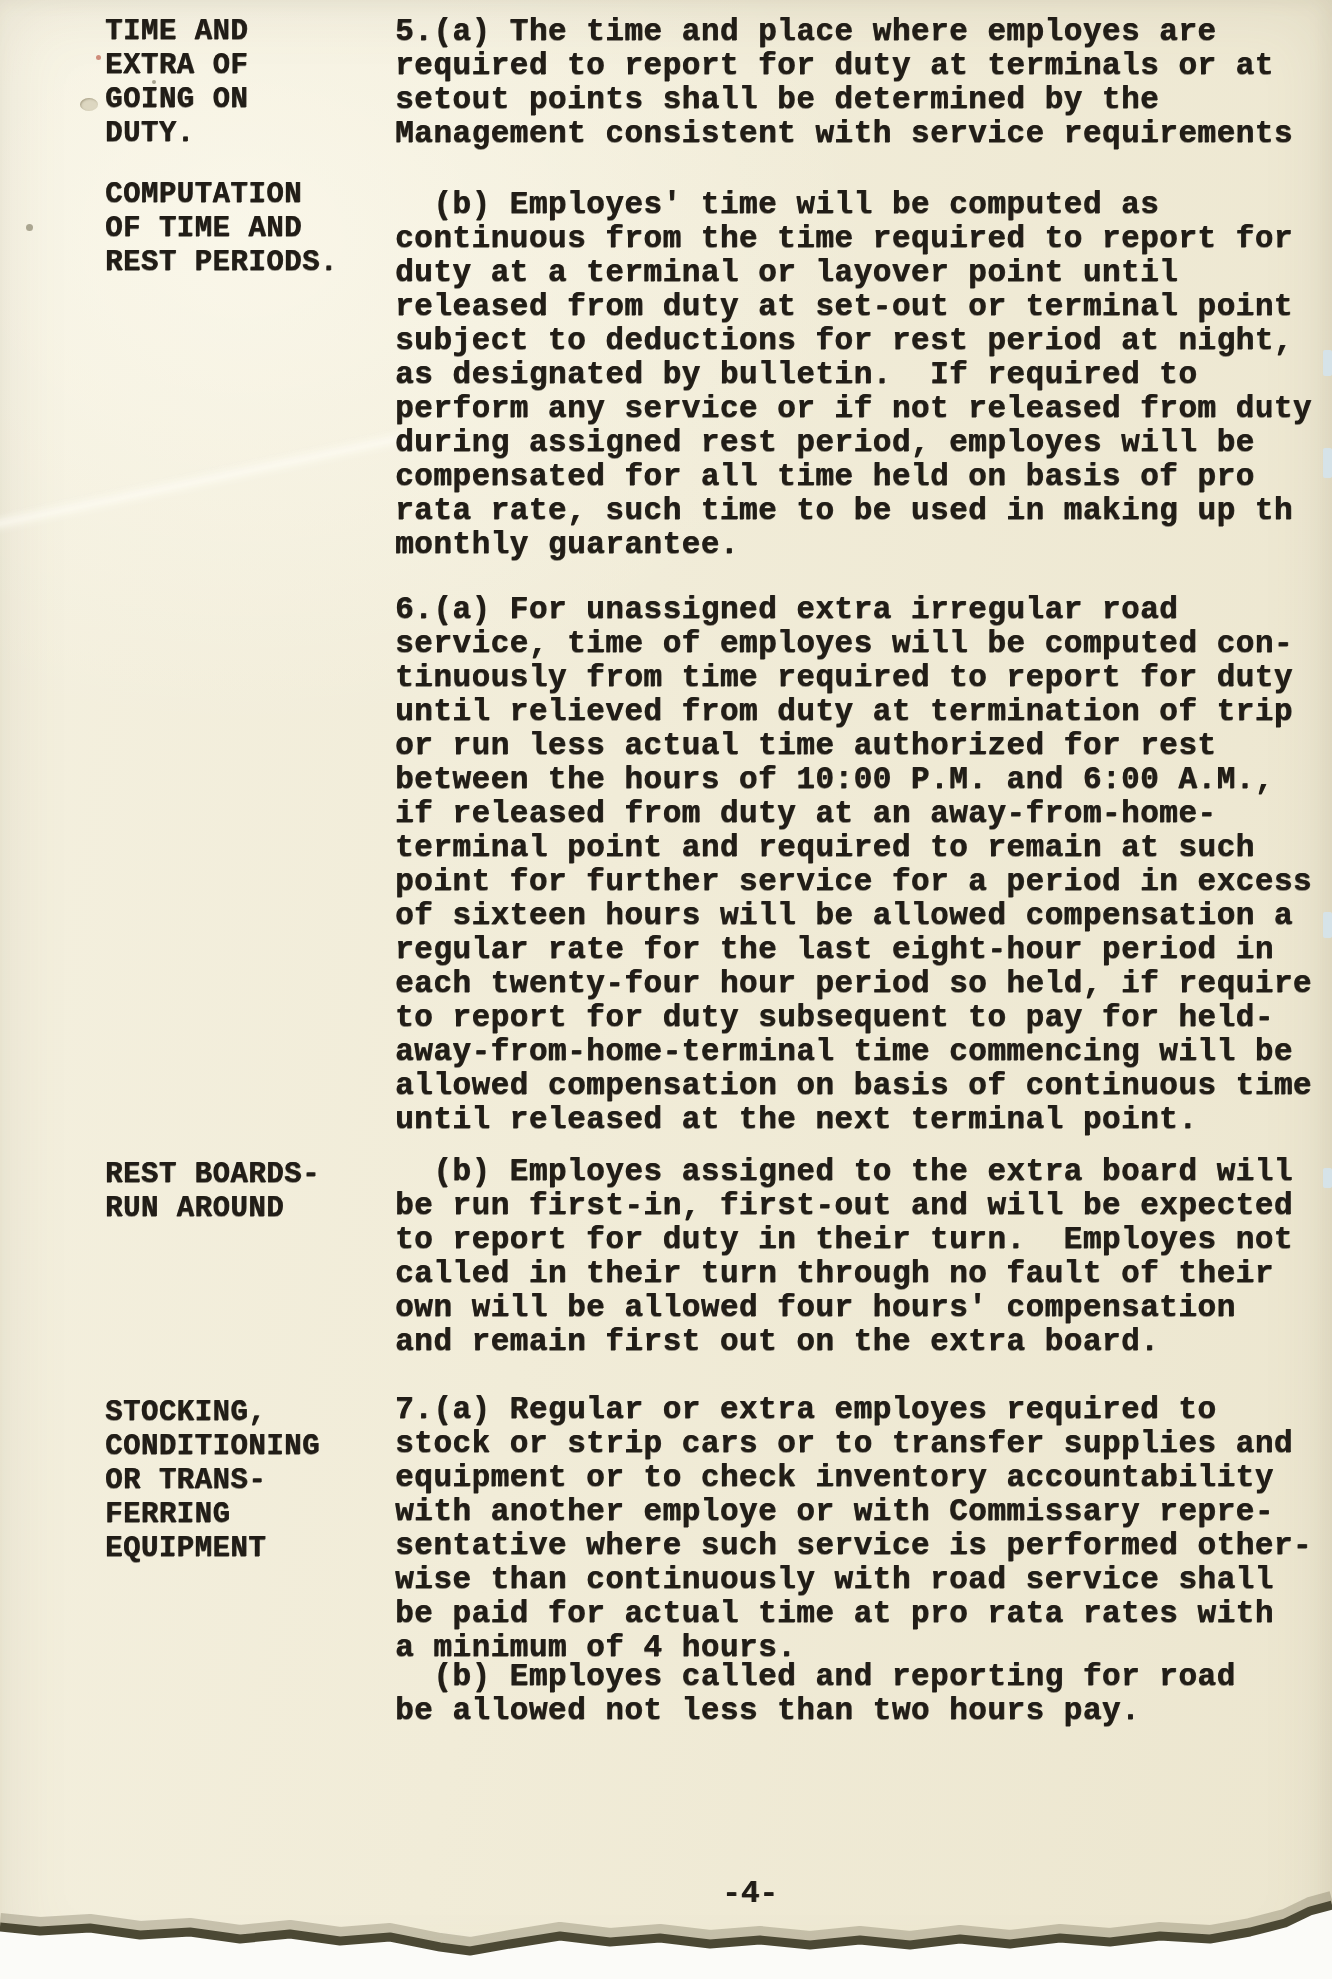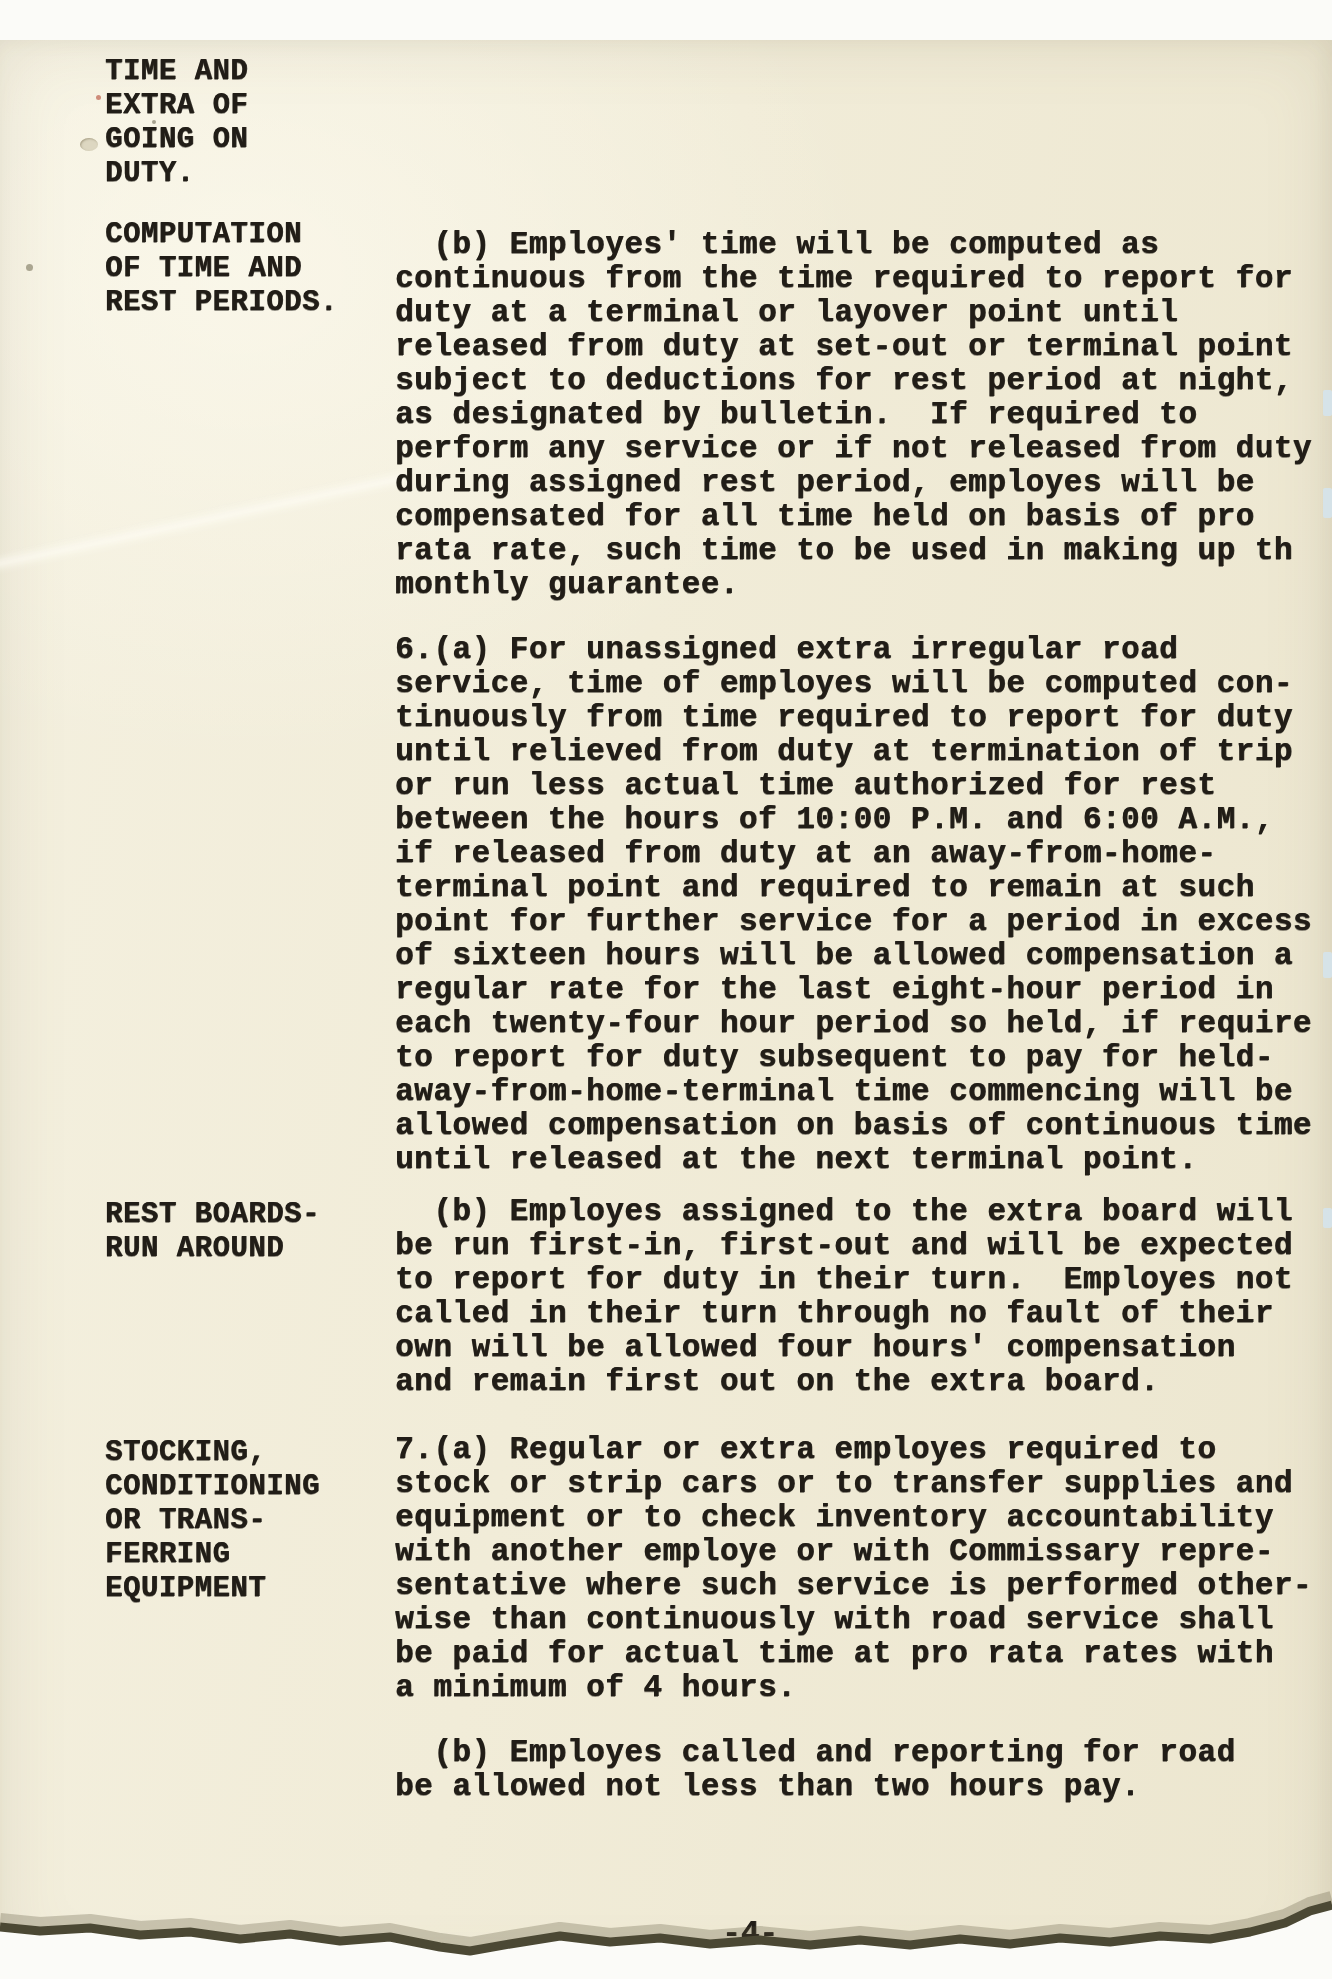--- a/index.html
+++ b/index.html
@@ -7,21 +7,20 @@
     position:relative;width:1332px;height:1979px;overflow:hidden;
     background:#fbfbf8;
     font-family:"Liberation Mono","DejaVu Sans Mono",monospace;
   }
   .paper{
     position:absolute;inset:0;
     background:
       radial-gradient(ellipse 900px 700px at 18% 12%, rgba(255,253,243,.55), rgba(255,253,243,0) 70%),
       linear-gradient(100deg,#f4f0df 0%,#f1ecd8 45%,#ece6cf 100%);
     box-shadow: inset 0 0 70px rgba(125,115,82,.14), inset -6px 0 18px rgba(140,130,95,.10);
-    margin-top: 40px;
   }
   .col{
     position:absolute;white-space:pre;font-weight:bold;color:#211d17;
     letter-spacing:.5px;
     text-shadow: .7px 0 0 rgba(33,29,23,.85), 0 .5px 0 rgba(33,29,23,.5);
   }
   .heading{font-size:29px;line-height:34px;}
   .body{font-size:31px;line-height:34px;}
   .ln{height:34px;}
   .page-number{
@@ -47,33 +46,34 @@
 
 <div class="page">
   <div class="paper">
     <div class="speck speck-hole"></div>
     <div class="speck speck-red"></div>
     <div class="speck speck-dark"></div>
     <div class="speck speck-dot"></div>
     <div class="fold-crease"></div>
 
     <div class="col heading" style="left:105px;top:15px"><div class="ln">TIME AND</div><div class="ln">EXTRA OF</div><div class="ln">GOING ON</div><div class="ln">DUTY.</div></div>
+    <div class="col body" style="left:395px;top:15px"><div class="ln">5.(a) The time and place where employes are</div><div class="ln">required to report for duty at terminals or at</div><div class="ln">setout points shall be determined by the</div><div class="ln">Management consistent with service requirements</div></div>
 
     <div class="col heading" style="left:105px;top:178px"><div class="ln">COMPUTATION</div><div class="ln">OF TIME AND</div><div class="ln">REST PERIODS.</div></div>
     <div class="col body" style="left:395px;top:188px"><div class="ln">  (b) Employes' time will be computed as</div><div class="ln">continuous from the time required to report for</div><div class="ln">duty at a terminal or layover point until</div><div class="ln">released from duty at set-out or terminal point</div><div class="ln">subject to deductions for rest period at night,</div><div class="ln">as designated by bulletin.  If required to</div><div class="ln">perform any service or if not released from duty</div><div class="ln">during assigned rest period, employes will be</div><div class="ln">compensated for all time held on basis of pro</div><div class="ln">rata rate, such time to be used in making up th</div><div class="ln">monthly guarantee.</div></div>
 
     <div class="col body" style="left:395px;top:593px"><div class="ln">6.(a) For unassigned extra irregular road</div><div class="ln">service, time of employes will be computed con-</div><div class="ln">tinuously from time required to report for duty</div><div class="ln">until relieved from duty at termination of trip</div><div class="ln">or run less actual time authorized for rest</div><div class="ln">between the hours of 10:00 P.M. and 6:00 A.M.,</div><div class="ln">if released from duty at an away-from-home-</div><div class="ln">terminal point and required to remain at such</div><div class="ln">point for further service for a period in excess</div><div class="ln">of sixteen hours will be allowed compensation a</div><div class="ln">regular rate for the last eight-hour period in</div><div class="ln">each twenty-four hour period so held, if require</div><div class="ln">to report for duty subsequent to pay for held-</div><div class="ln">away-from-home-terminal time commencing will be</div><div class="ln">allowed compensation on basis of continuous time</div><div class="ln">until released at the next terminal point.</div></div>
 
     <div class="col heading" style="left:105px;top:1158px"><div class="ln">REST BOARDS-</div><div class="ln">RUN AROUND</div></div>
     <div class="col body" style="left:395px;top:1155px"><div class="ln">  (b) Employes assigned to the extra board will</div><div class="ln">be run first-in, first-out and will be expected</div><div class="ln">to report for duty in their turn.  Employes not</div><div class="ln">called in their turn through no fault of their</div><div class="ln">own will be allowed four hours' compensation</div><div class="ln">and remain first out on the extra board.</div></div>
 
     <div class="col heading" style="left:105px;top:1396px"><div class="ln">STOCKING,</div><div class="ln">CONDITIONING</div><div class="ln">OR TRANS-</div><div class="ln">FERRING</div><div class="ln">EQUIPMENT</div></div>
     <div class="col body" style="left:395px;top:1393px"><div class="ln">7.(a) Regular or extra employes required to</div><div class="ln">stock or strip cars or to transfer supplies and</div><div class="ln">equipment or to check inventory accountability</div><div class="ln">with another employe or with Commissary repre-</div><div class="ln">sentative where such service is performed other-</div><div class="ln">wise than continuously with road service shall</div><div class="ln">be paid for actual time at pro rata rates with</div><div class="ln">a minimum of 4 hours.</div></div>
 
-    <div class="col body" style="left:395px;top:1696px"><div class="ln">  (b) Employes called and reporting for road</div><div class="ln">be allowed not less than two hours pay.</div></div>
+    <div class="col body" style="left:395px;top:1660px"><div class="ln">  (b) Employes called and reporting for road</div><div class="ln">be allowed not less than two hours pay.</div></div>
 
     <div class="page-number">-4-</div>
 
     <div class="edge-tick" style="top:350px;height:26px"></div>
     <div class="edge-tick" style="top:448px;height:30px"></div>
     <div class="edge-tick" style="top:912px;height:26px"></div>
     <div class="edge-tick" style="top:1168px;height:20px"></div>
   </div>
 
   <svg class="tear" viewBox="0 0 1332 92" preserveAspectRatio="none">

